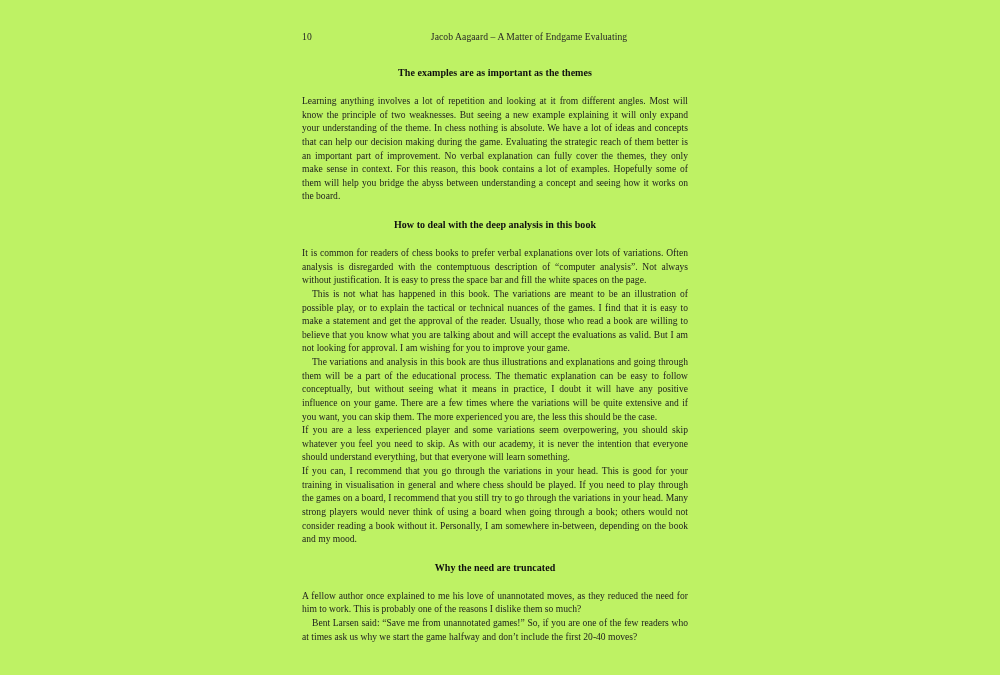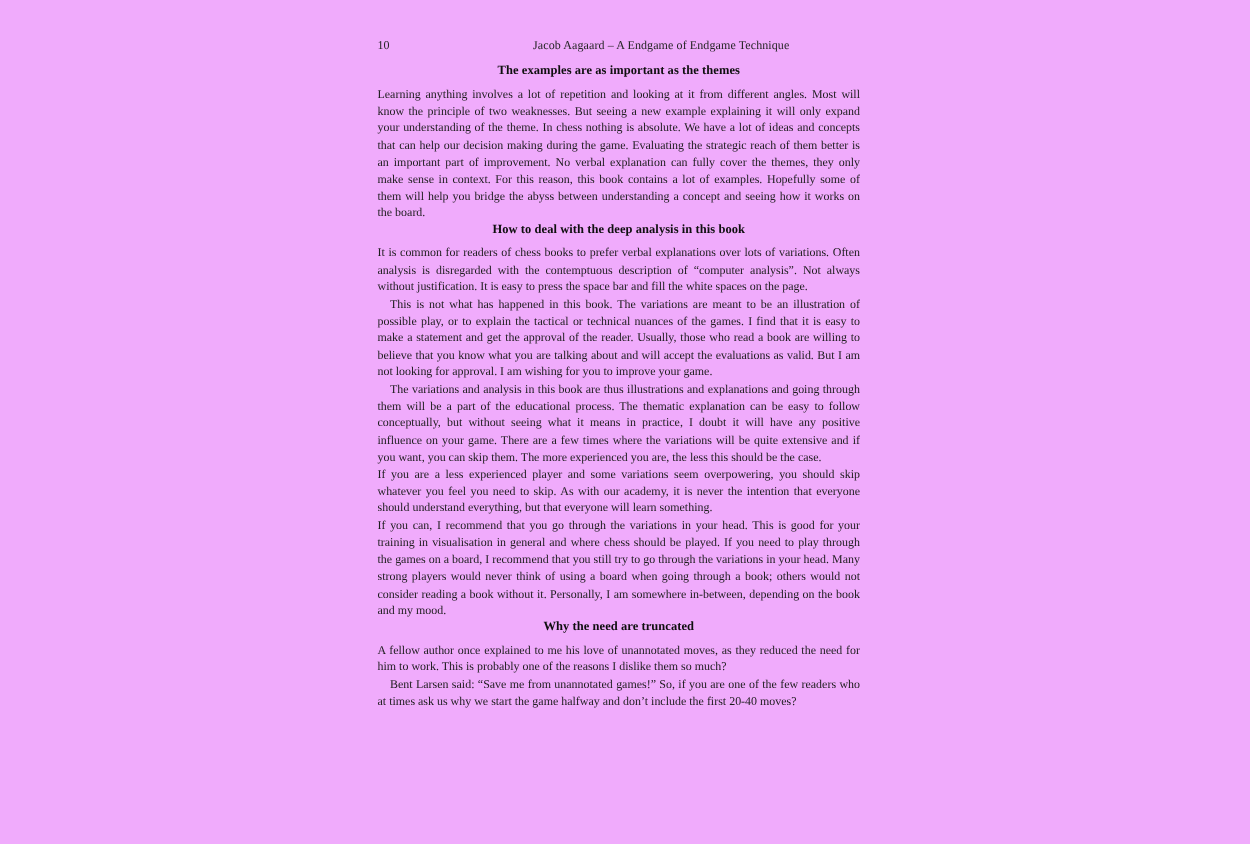--- a/index.html
+++ b/index.html
@@ -13,21 +13,21 @@
     overflow: hidden;
     font-family: "Liberation Serif", "DejaVu Serif", serif;
     color: #1a1a1a;
     -webkit-font-smoothing: antialiased;
   }
 
   .page {
     position: relative;
     width: 1000px;
     height: 675px;
-    background: #f0abfc;
+    background: #bef264;
   }
 
   .content {
     position: absolute;
     left: 302px;
     top: 0;
     width: 386px;
   }
 
   
@@ -50,21 +50,21 @@
     text-align: center;
     padding-right: 18px;
     white-space: nowrap;
   }
 
   
   h2.section-heading {
     font-size: 10px;
     font-weight: bold;
     text-align: center;
-    margin: 0;
+    margin: 16px;
     padding: 0;
     color: #0f0f0f;
     letter-spacing: 0.05px;
   }
 
   .h-first { margin-top: 16px; }
   .h-mid   { margin-top: 17px; font-family: Liberation Serif, serif; }
   .h-last  { margin-top: 18px; }
 
   
@@ -85,21 +85,21 @@
   p.body:last-child { text-align: justify; }
 </style>
 </head>
 <body>
 
 <div class="page">
   <div class="content">
 
     <div class="running-head">
       <span class="folio">10</span>
-      <span class="head-title">Jacob Aagaard – A Endgame of Endgame Technique</span>
+      <span class="head-title">Jacob Aagaard – A Matter of Endgame Evaluating</span>
     </div>
 
     <h2 class="section-heading h-first">The examples are as important as the themes</h2>
     <p class="body gap-lg">Learning anything involves a lot of repetition and looking at it from different angles. Most will know the principle of two weaknesses. But seeing a new example explaining it will only expand your understanding of the theme. In chess nothing is absolute. We have a lot of ideas and concepts that can help our decision making during the game. Evaluating the strategic reach of them better is an important part of improvement. No verbal explanation can fully cover the themes, they only make sense in context. For this reason, this book contains a lot of examples. Hopefully some of them will help you bridge the abyss between understanding a concept and seeing how it works on the board.</p>
 
     <h2 class="section-heading h-mid">How to deal with the deep analysis in this book</h2>
     <p class="body gap-lg">It is common for readers of chess books to prefer verbal explanations over lots of variations. Often analysis is disregarded with the contemptuous description of “computer analysis”. Not always without justification. It is easy to press the space bar and fill the white spaces on the page.</p>
     <p class="body indent">This is not what has happened in this book. The variations are meant to be an illustration of possible play, or to explain the tactical or technical nuances of the games. I find that it is easy to make a statement and get the approval of the reader. Usually, those who read a book are willing to believe that you know what you are talking about and will accept the evaluations as valid. But I am not looking for approval. I am wishing for you to improve your game.</p>
     <p class="body indent">The variations and analysis in this book are thus illustrations and explanations and going through them will be a part of the educational process. The thematic explanation can be easy to follow conceptually, but without seeing what it means in practice, I doubt it will have any positive influence on your game. There are a few times where the variations will be quite extensive and if you want, you can skip them. The more experienced you are, the less this should be the case.</p>
     <p class="body gap-md">If you are a less experienced player and some variations seem overpowering, you should skip whatever you feel you need to skip. As with our academy, it is never the intention that everyone should understand everything, but that everyone will learn something.</p>

